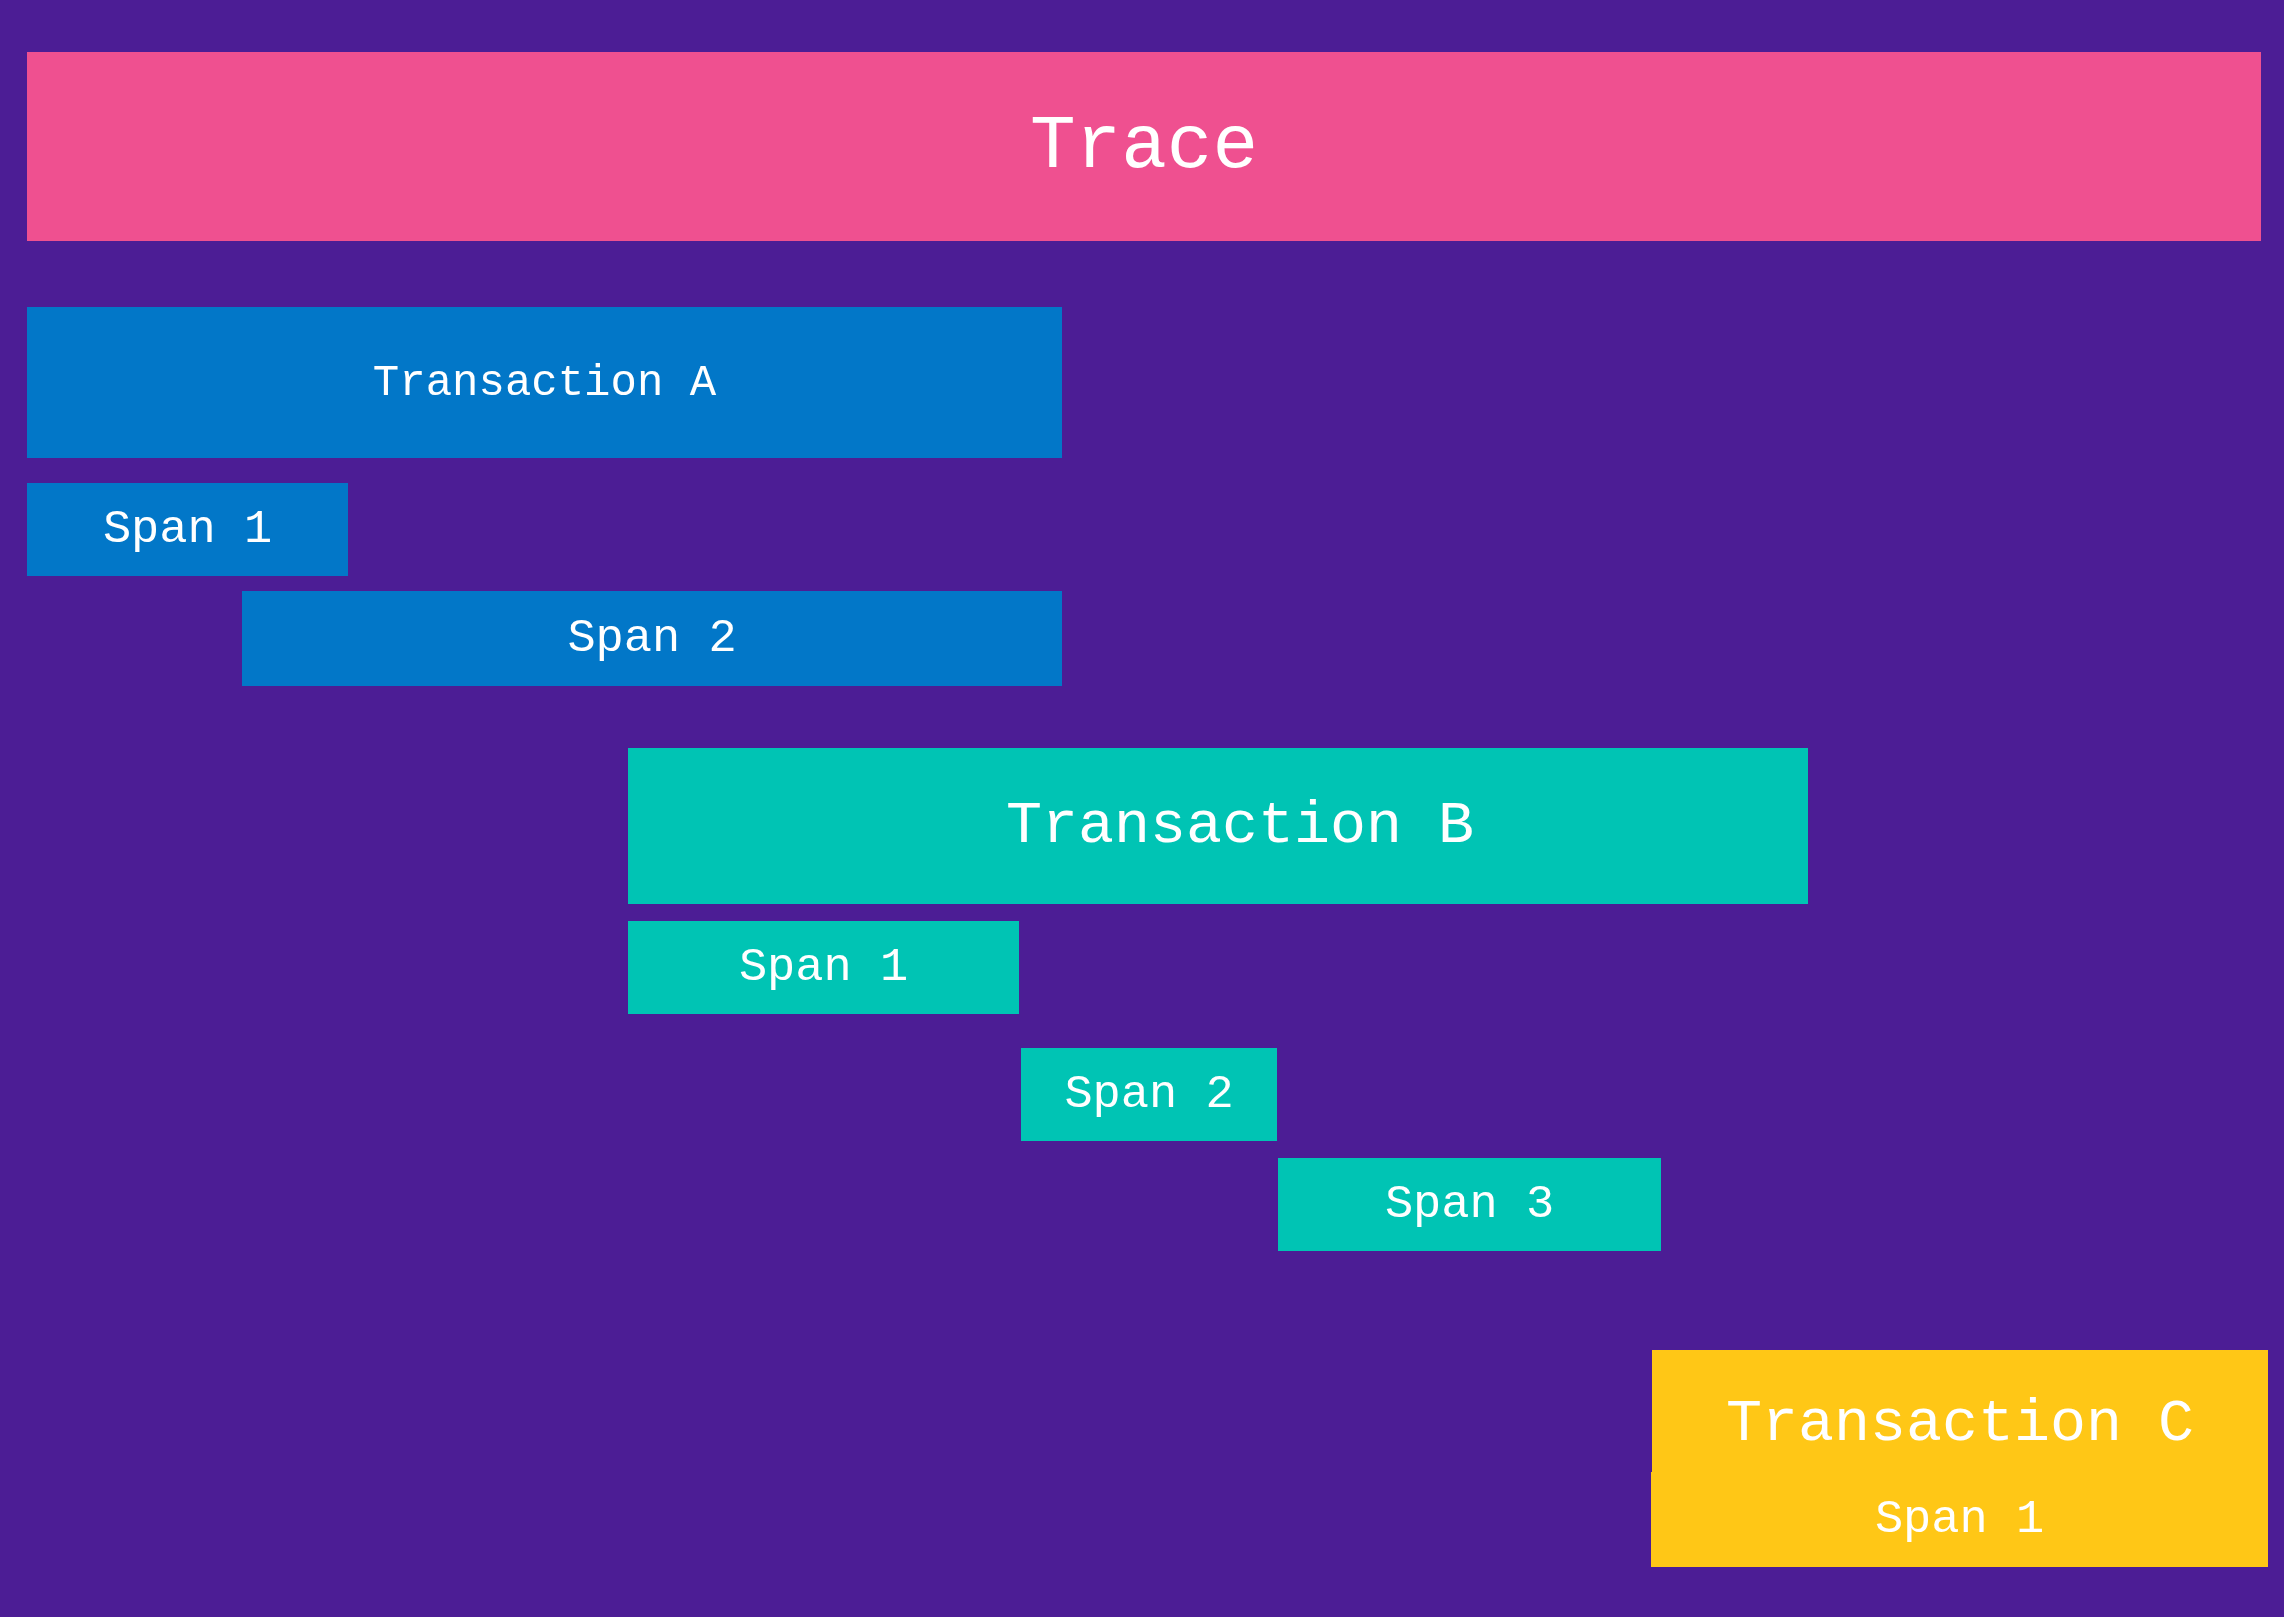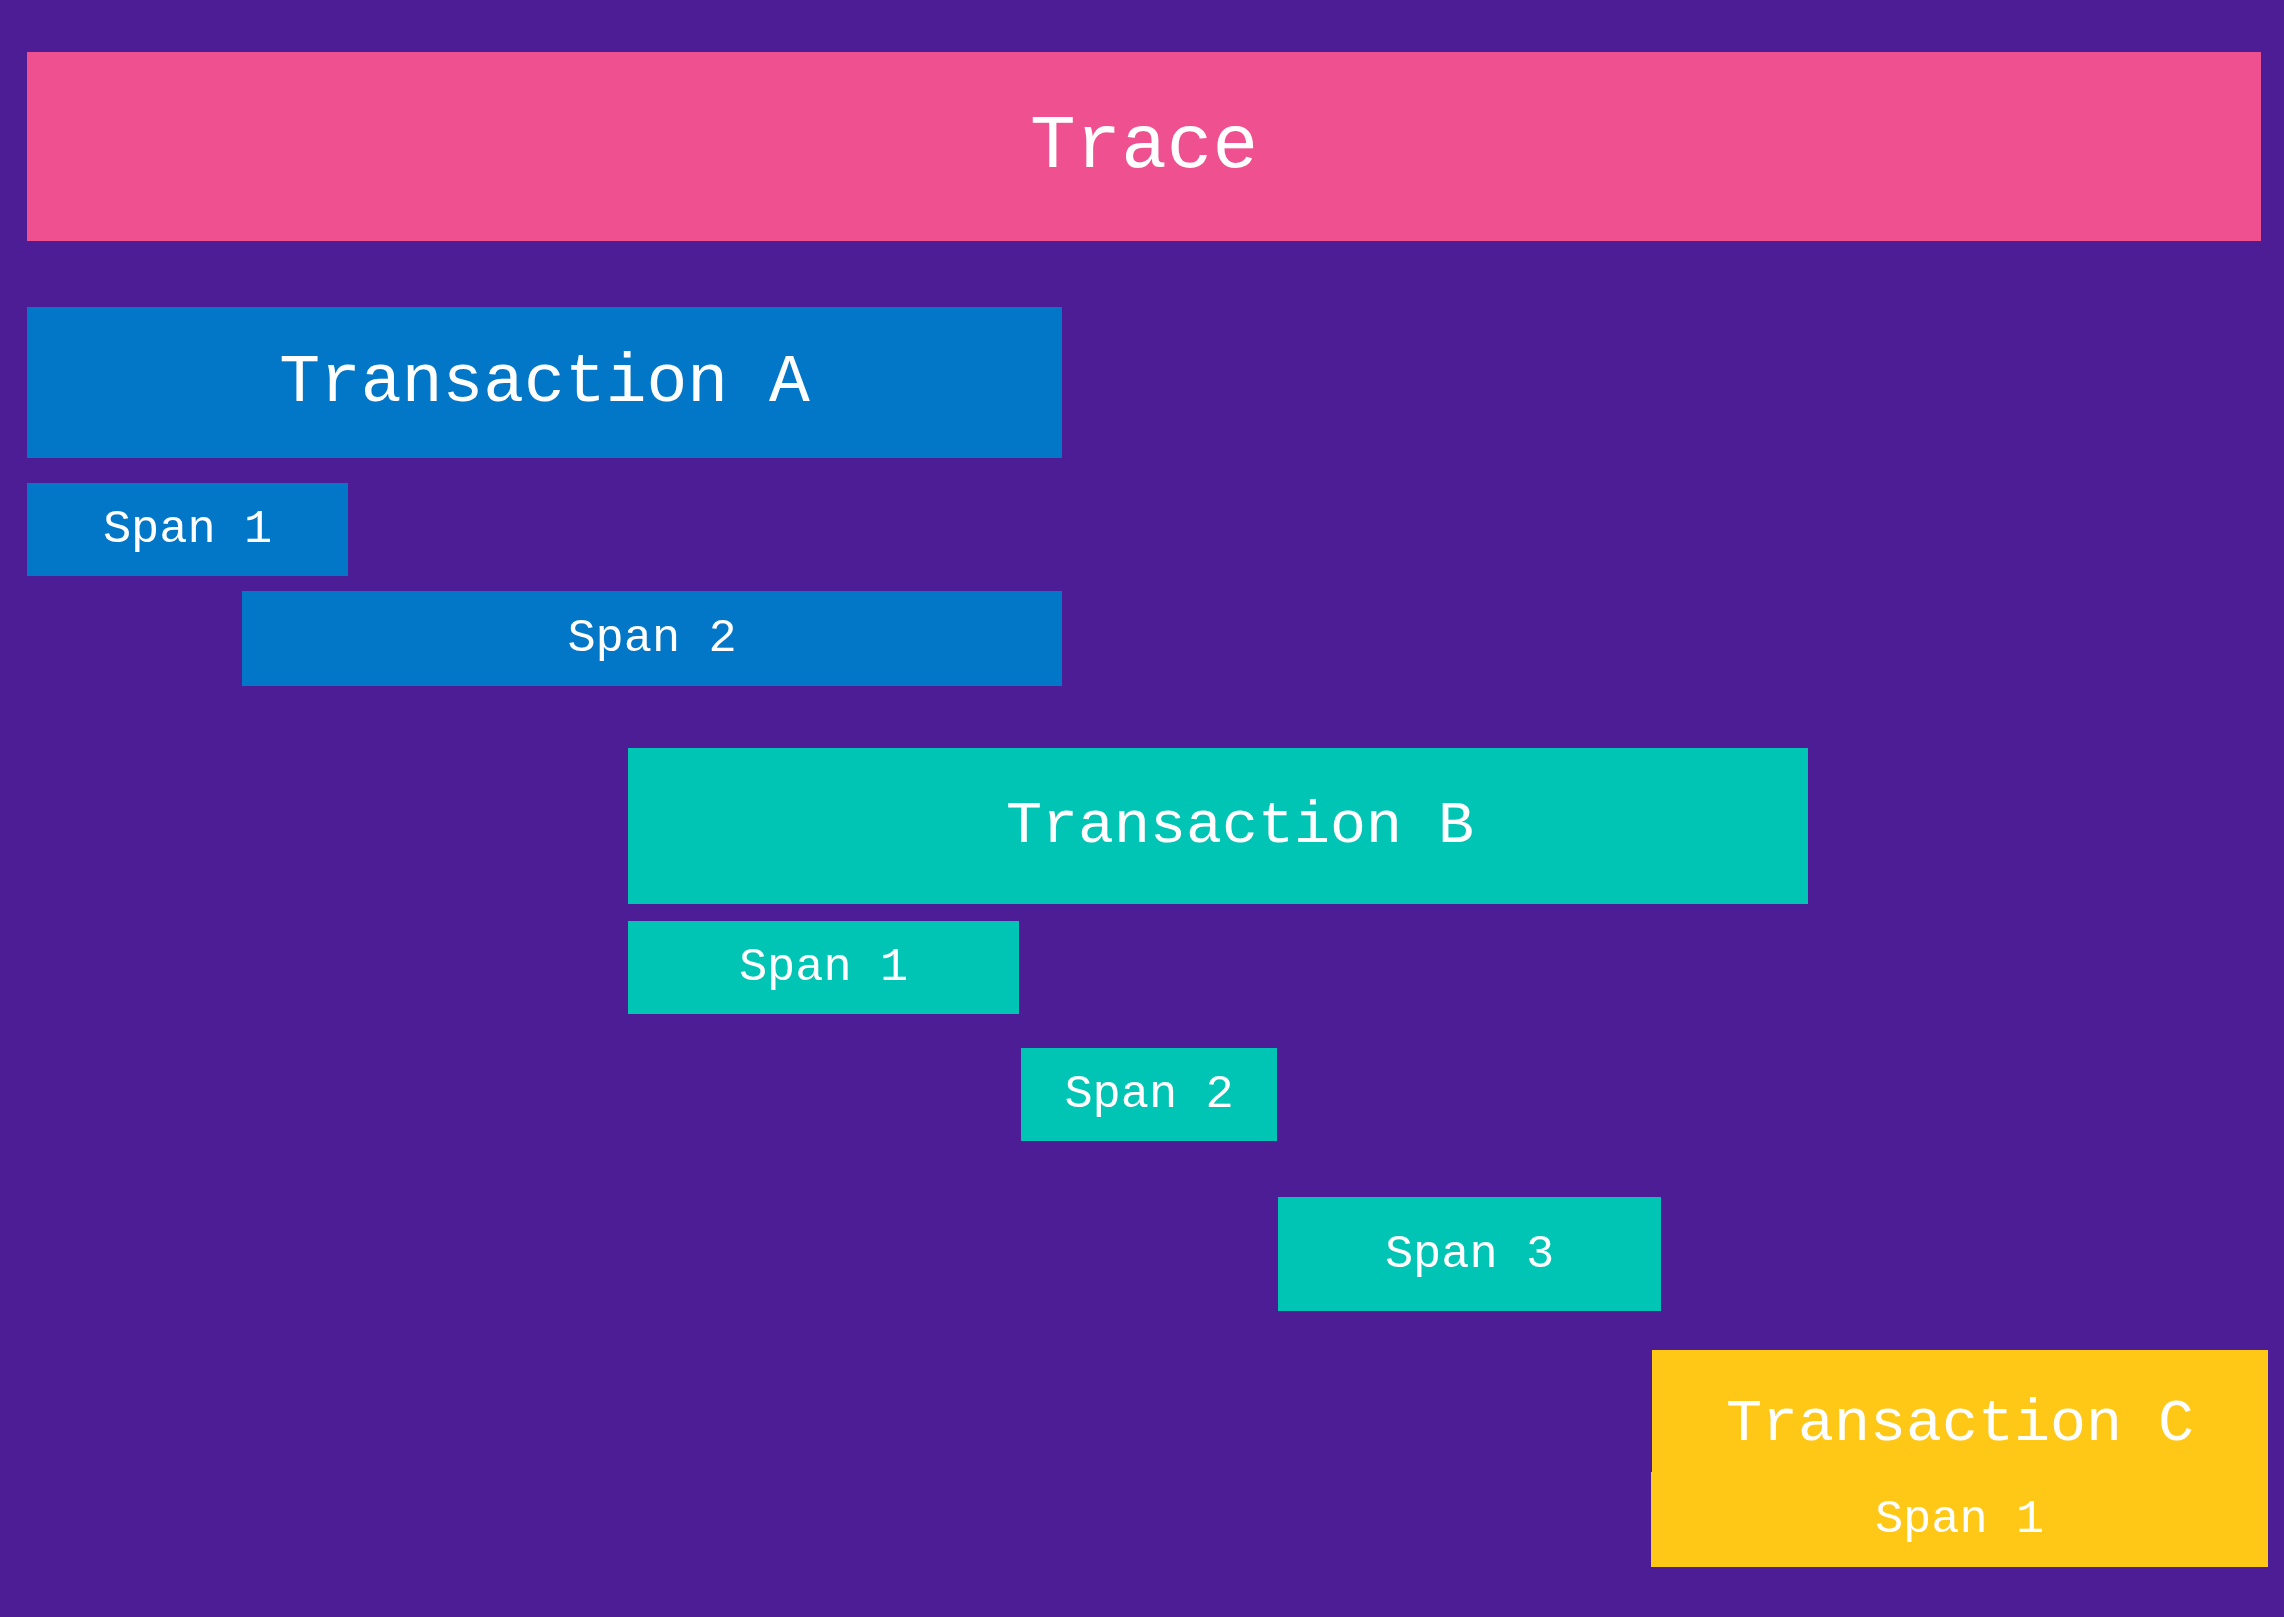--- a/index.html
+++ b/index.html
@@ -39,21 +39,21 @@
     background: #ef5090;
     font-size: 76px;
   }
   
   .bar-txa {
     left: 27px;
     top: 307px;
     width: 1035px;
     height: 151px;
     background: #0277c8;
-    font-size: 68px;
+    font-size: 44px;
   }
   .bar-txa-s1 {
     left: 27px;
     top: 483px;
     width: 321px;
     height: 93px;
     background: #0277c8;
     font-size: 47px;
   }
   .bar-txa-s2 {
@@ -87,24 +87,23 @@
     top: 1048px;
     width: 256px;
     height: 93px;
     background: #00c4b4;
     font-size: 47px;
   }
   .bar-txb-s3 {
     left: 1278px;
     top: 1158px;
     width: 383px;
-    height: 114px;
+    height: 93px;
     background: #00c4b4;
     font-size: 47px;
-    margin-top: 39px;
   }
   
   .bar-txc {
     left: 1652px;
     top: 1314px;
     width: 616px;
     height: 148px;
     background: #ffc716;
     font-size: 60px;
     margin-top: 36px;

